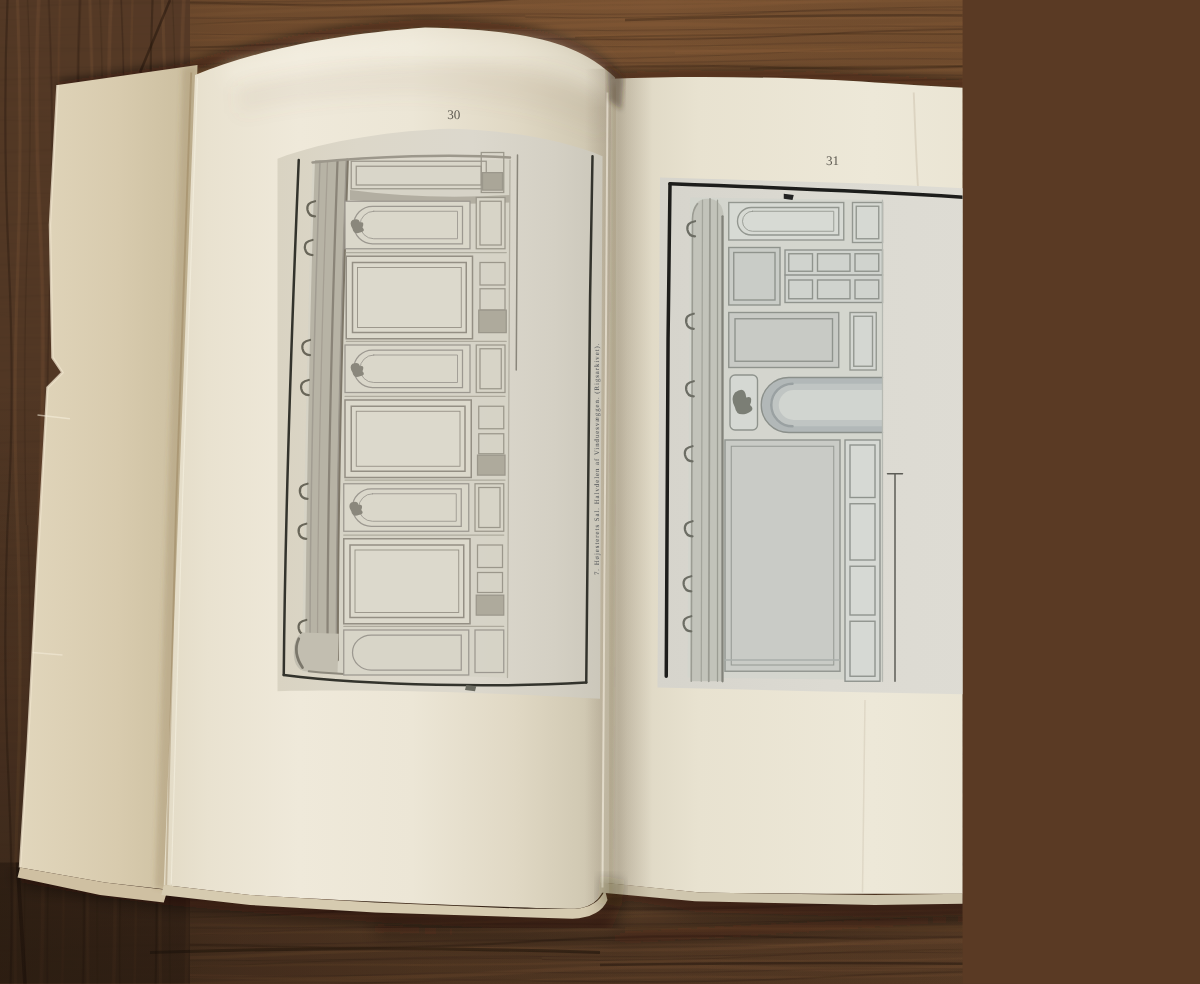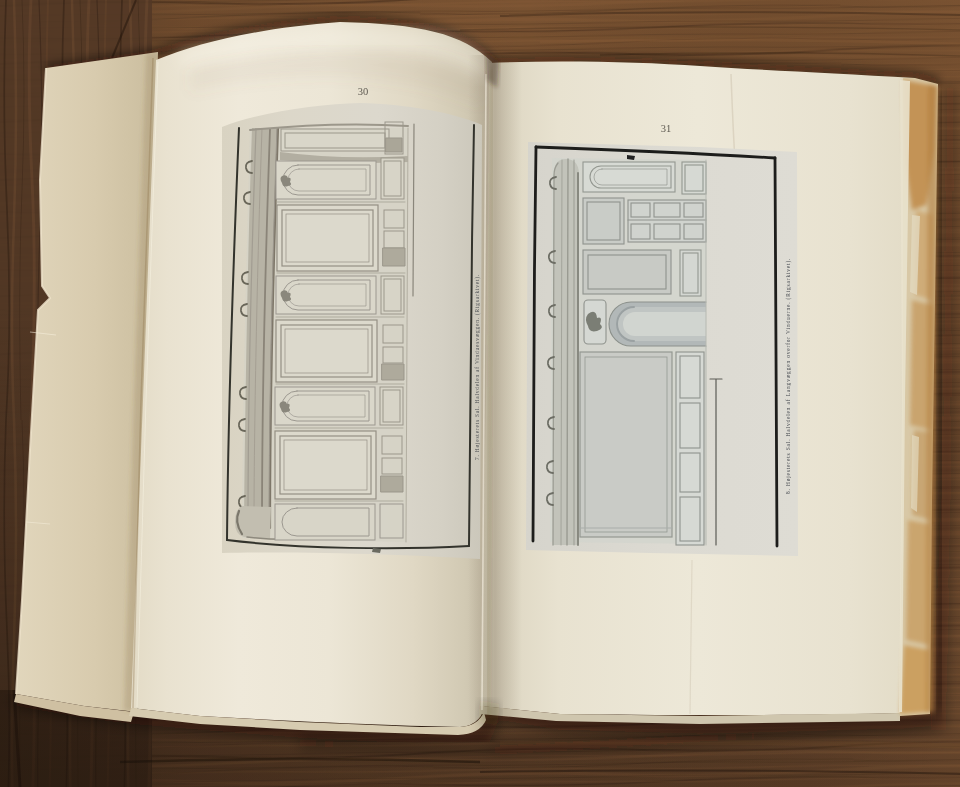--- a/index.html
+++ b/index.html
@@ -1,16 +1,16 @@
 <!DOCTYPE html>
 <html><head>
 <meta charset="utf-8">
 <style>
   html,body{margin:0;padding:0;background:#5a3a24;}
-  #scene{width:960px;height:787px;overflow:hidden;position:relative;}
+  #scene{width:770px;height:787px;overflow:hidden;position:relative;}
   svg{display:block;}
   text{font-family:"Liberation Serif",serif;}
 </style>
 </head>
 <body>
 <div id="scene">
 <svg width="960" height="787" viewBox="0 0 960 787">
 <defs>
   <linearGradient id="woodBase" x1="0" y1="0" x2="0" y2="1">
     <stop offset="0" stop-color="#7d5432"></stop>

